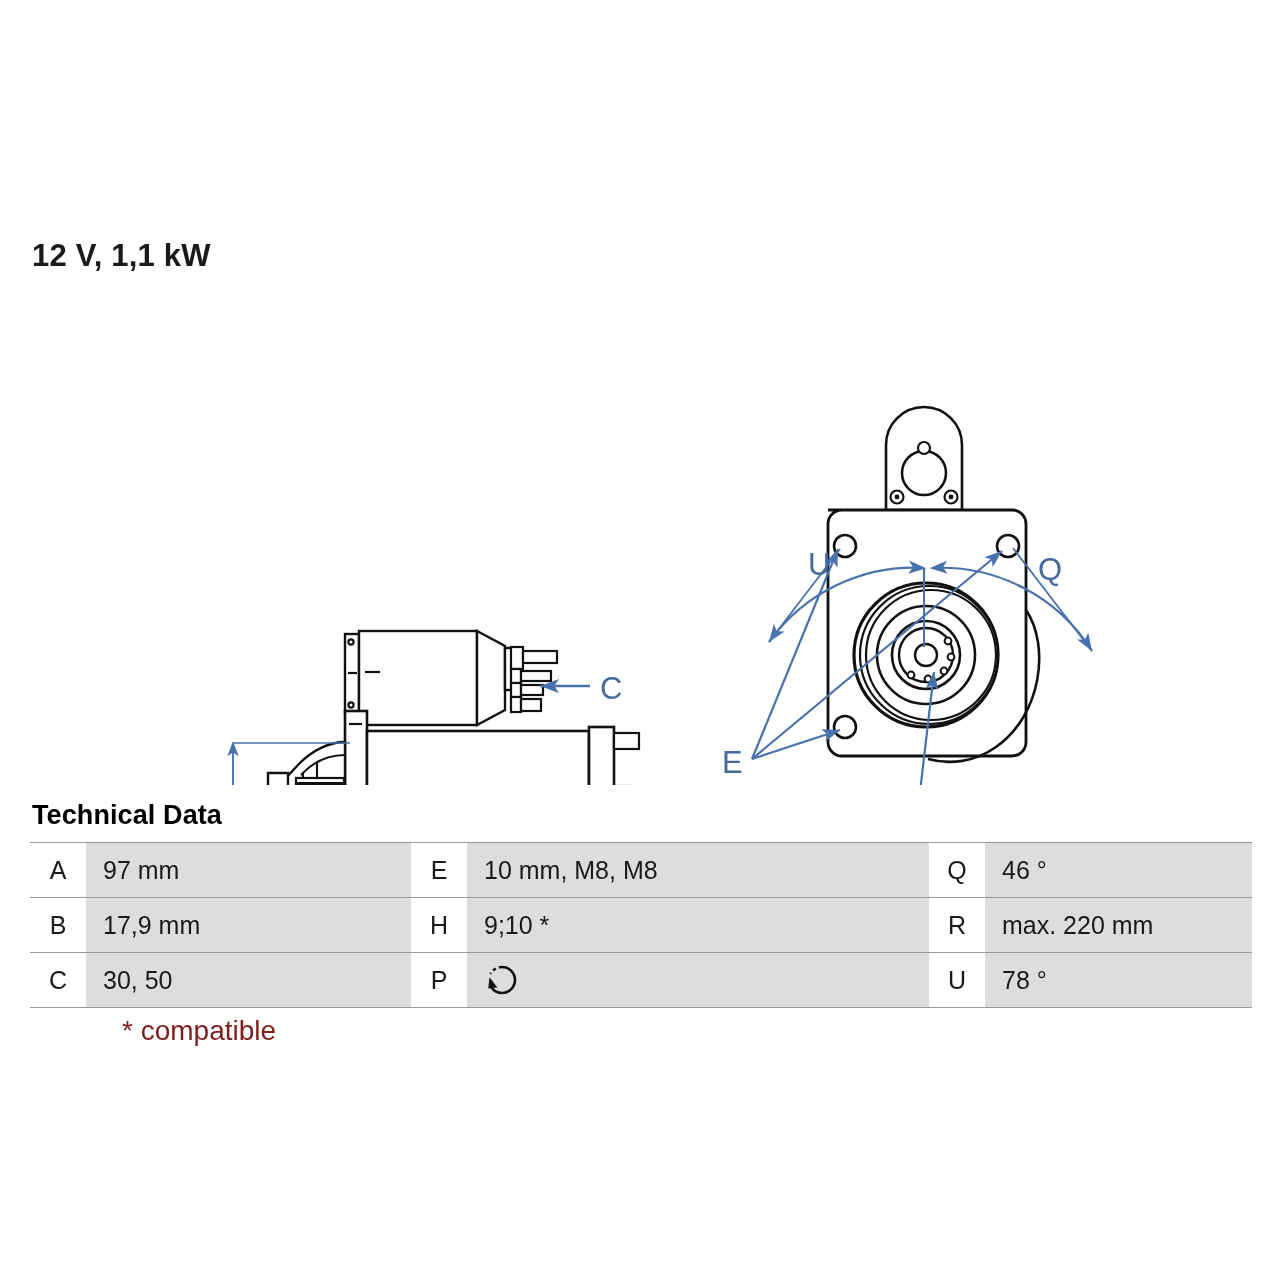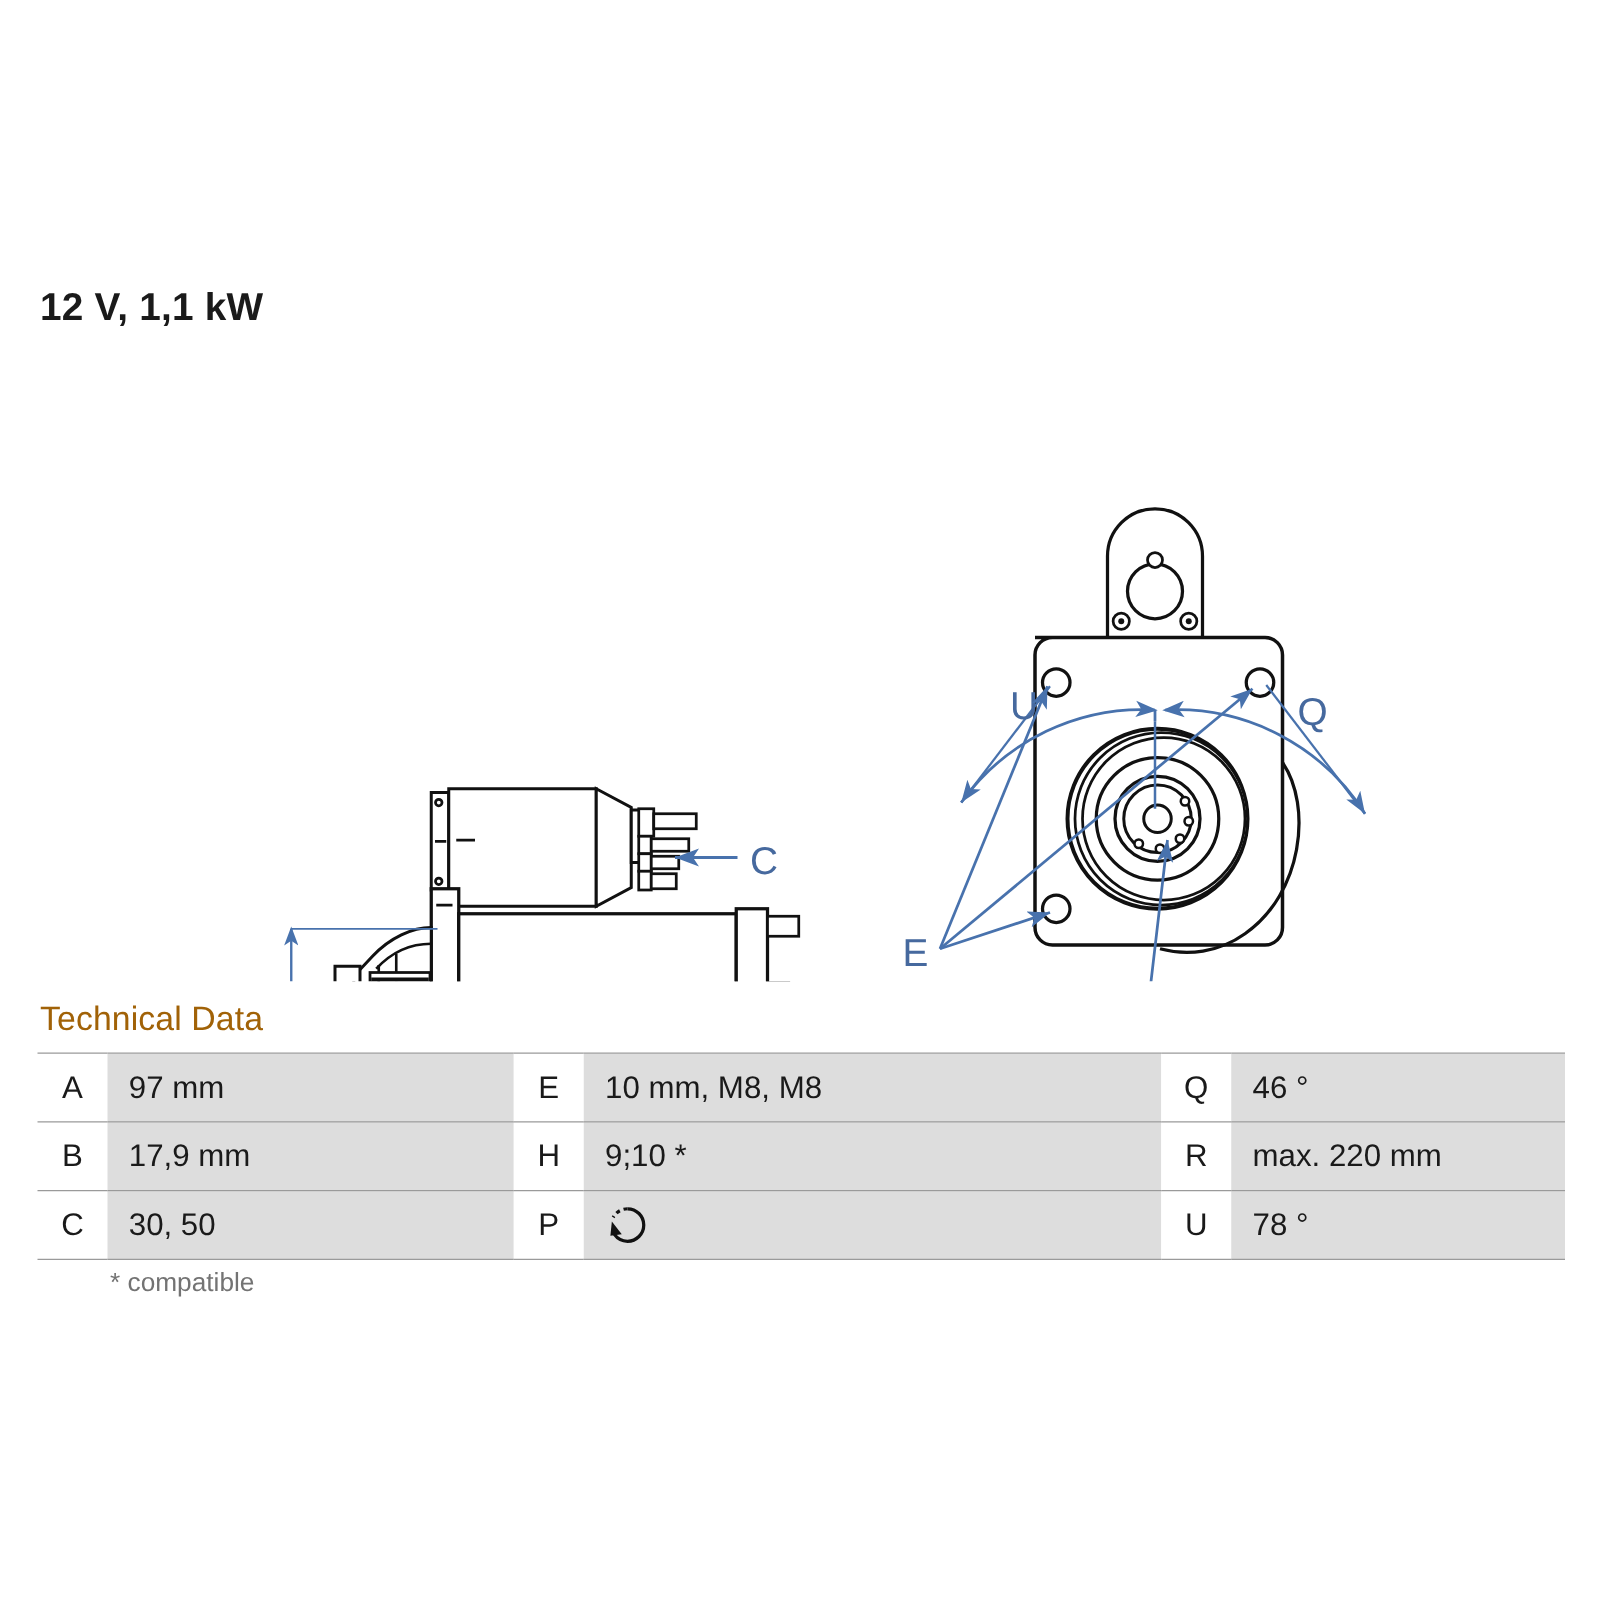--- a/index.html
+++ b/index.html
@@ -20,21 +20,21 @@
   #page {
     position: relative;
     width: 1280px;
     height: 1280px;
   }
 
   
   .spec-title {
     position: absolute;
     left: 32px;
-    top: 228px;
+    top: 238px;
     font-size: 31px;
     font-weight: 700;
     letter-spacing: 0.2px;
     color: #1a1a1a;
     white-space: nowrap;
   }
 
   
   .drawing-area {
     position: absolute;
@@ -49,22 +49,22 @@
 
   
   .techdata {
     position: absolute;
     left: 30px;
     top: 800px;
     width: 1222px;
   }
   .techdata-heading {
     font-size: 27px;
-    font-weight: 400;
-    color: #a16207;
+    font-weight: 700;
+    color: #000000;
     margin: 0 0 11px 2px;
     letter-spacing: 0.1px;
   }
   table.spec-table {
     border-collapse: collapse;
     width: 1222px;
     table-layout: fixed;
   }
   table.spec-table tr {
     height: 55px;
@@ -94,23 +94,23 @@
   .col-c-key { width: 56px; }
   .col-c-val { width: 267px; }
 
   .rot-icon-wrap {
     display: inline-block;
     vertical-align: middle;
     line-height: 0;
   }
 
   .footnote {
-    margin: 7px 0 0 58px;
-    font-size: 21px;
-    color: #737373;
+    margin: 7px 0 0 92px;
+    font-size: 28px;
+    color: #7f1d1d;
   }
 
   .lbl { fill: #46699e; font-family: "Liberation Sans", sans-serif; }
 </style>
 </head>
 <body>
 
 <div id="page">
 
   <div class="spec-title">12 V, 1,1 kW</div>

